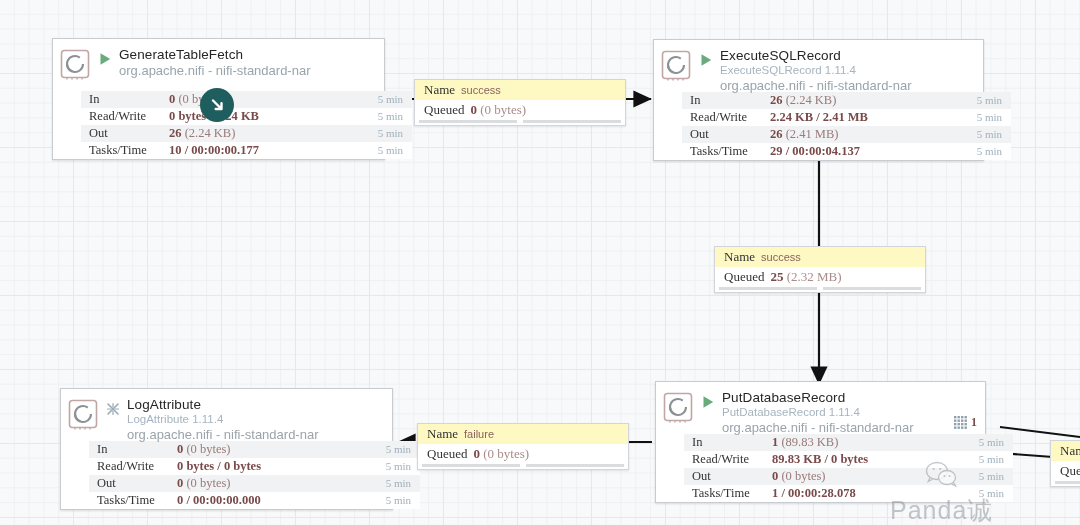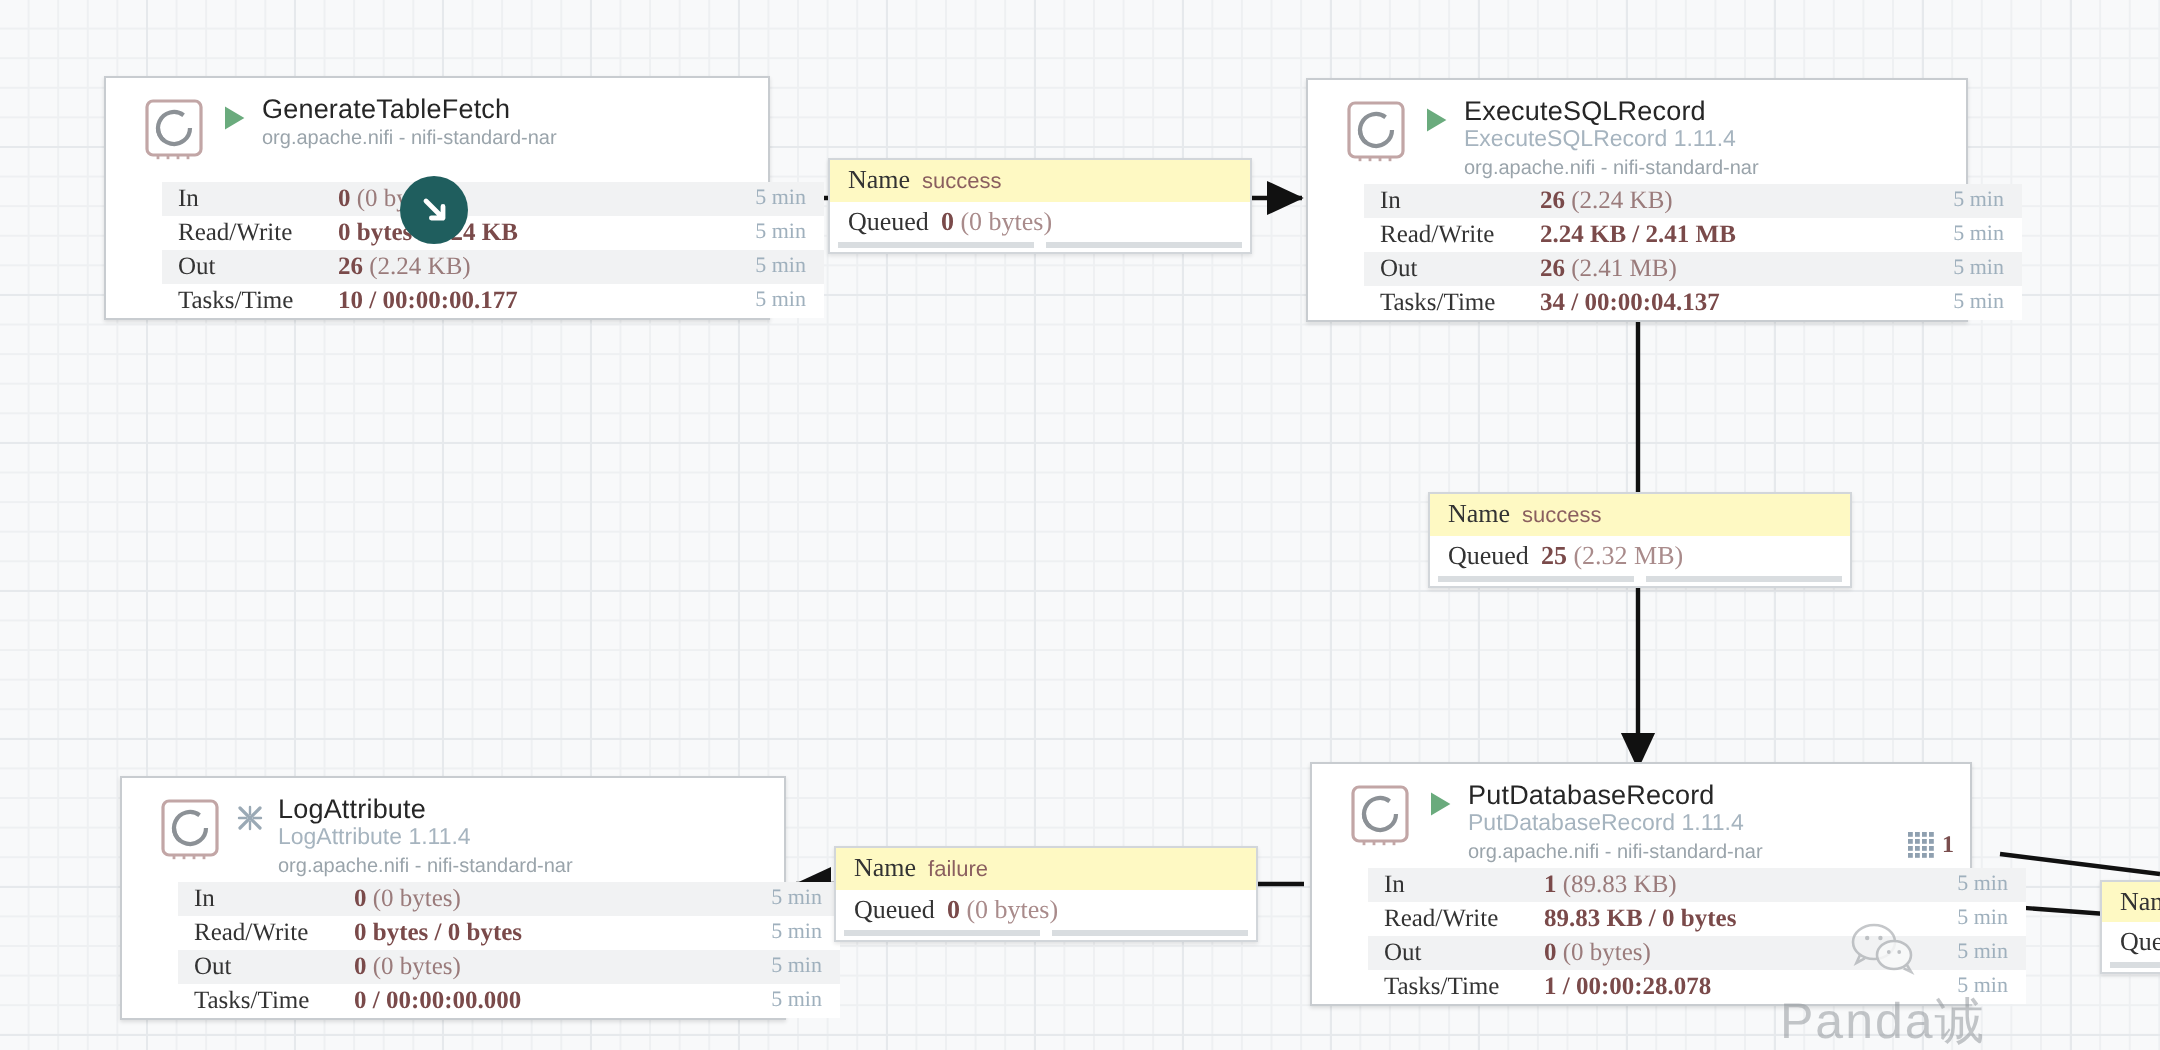--- a/index.html
+++ b/index.html
@@ -43,21 +43,21 @@
   .processor {
     position: absolute;
     background: #ffffff;
     border: 1px solid #c8ccd0;
     box-shadow: 0 1px 2px rgba(0,0,0,0.12);
     box-sizing: border-box;
   }
   .proc-head {
     display: flex;
     align-items: flex-start;
-    padding: 8px 8px 6px 18px;
+    padding: 8px 8px 6px 6px;
     position: relative;
     height: 52px;
     box-sizing: border-box;
   }
   .proc-icon {
     flex: 0 0 auto;
     width: 32px;
     height: 32px;
     margin-right: 6px;
     margin-top: 1px;
@@ -85,21 +85,21 @@
   }
   .proc-type {
     font-family: "Liberation Sans", sans-serif;
     font-size: 11.5px;
     color: #a6b4bf;
     margin-top: 1px;
     white-space: nowrap;
   }
   .proc-bundle {
     font-family: "Liberation Sans", sans-serif;
-    font-size: 10px;
+    font-size: 13px;
     color: #9aa4ab;
     margin-top: 2px;
     white-space: nowrap;
   }
   .proc-threads {
     position: absolute;
     right: 8px;
     bottom: 4px;
     display: flex;
     align-items: center;
@@ -320,21 +320,21 @@
       <td class="val"><b>2.24 KB / 2.41 MB</b></td>
       <td class="time">5 min</td>
     </tr>
     <tr>
       <td class="lbl">Out</td>
       <td class="val"><b>26</b> <span class="mut">(2.41 MB)</span></td>
       <td class="time">5 min</td>
     </tr>
     <tr>
       <td class="lbl">Tasks/Time</td>
-      <td class="val"><b>34 / 00:00:04.137</b></td>
+      <td class="val"><b>29 / 00:00:04.137</b></td>
       <td class="time">5 min</td>
     </tr>
   </tbody>
     </table>
 </div>
 
 <div class="processor" style="left:60px; top:388px; width:333px;">
   <div class="proc-head">
     <span class="proc-icon">
       <svg width="32" height="32" viewBox="0 0 32 32">

